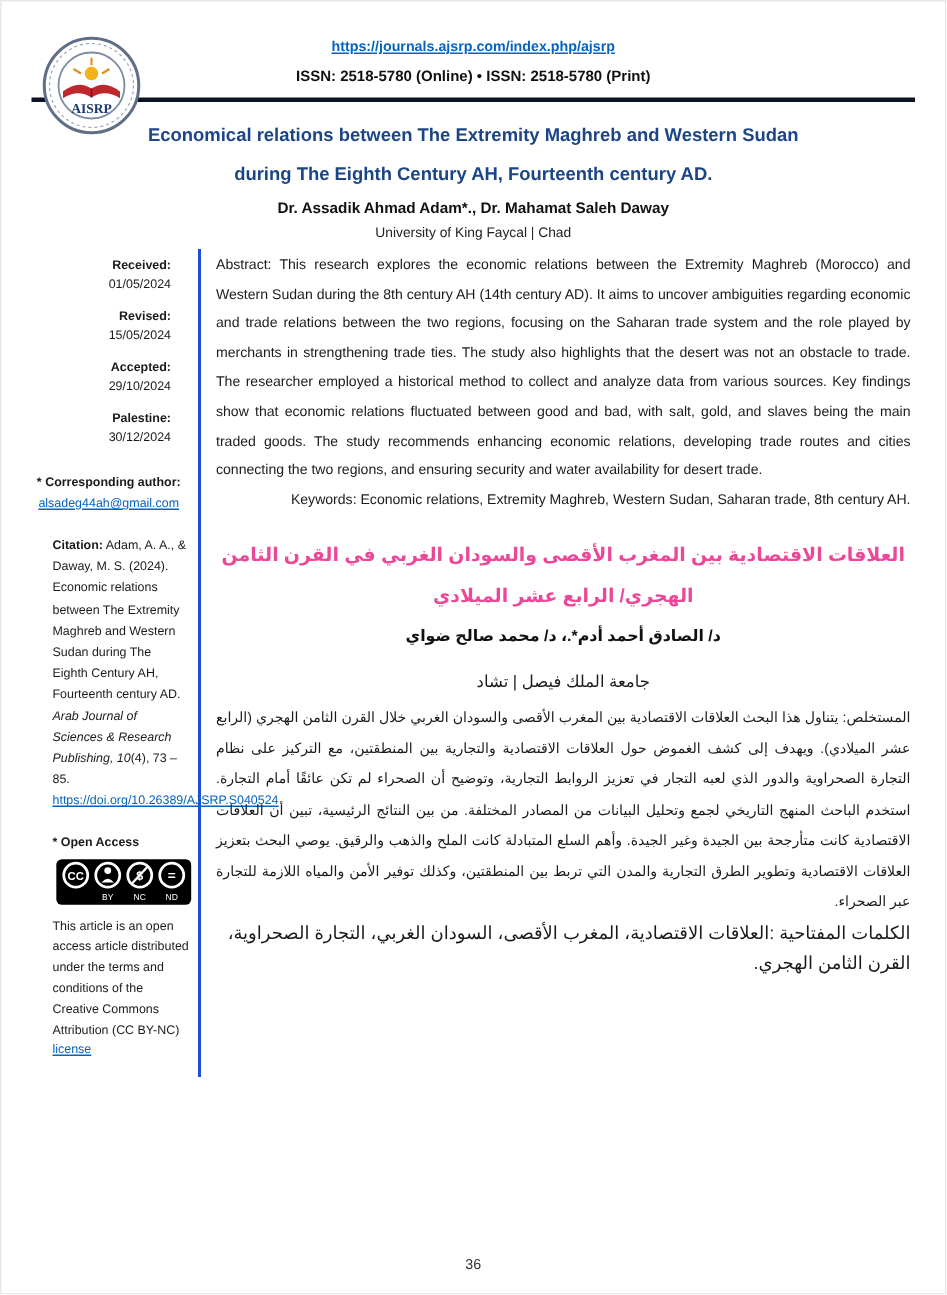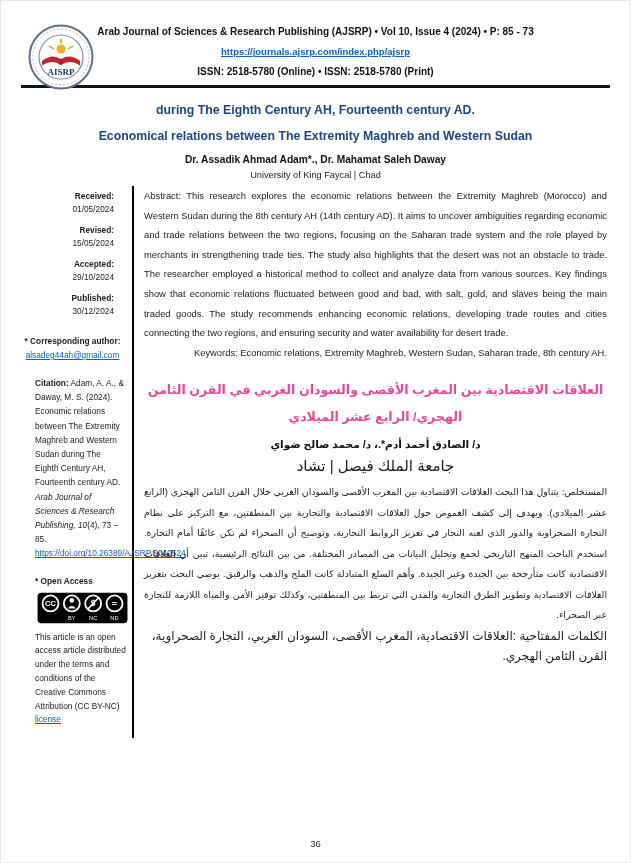--- a/index.html
+++ b/index.html
@@ -19,21 +19,21 @@
   .header-issn { font-size:10px; font-weight:bold; color:#111; }
   .header-rule { margin:8px 0 0 0; height:3px; background:#0c1424; }
   
   .title-block { text-align:center; padding:9px 40px 0 40px; }
   .title-line { font-size:12.3px; font-weight:bold; color:#1c4587; line-height:26px; }
   .authors { font-size:10.2px; font-weight:bold; color:#111; margin-top:5px; }
   .affiliation { font-size:9.2px; color:#222; margin-top:5px; }
   
   .columns { display:flex; margin:6px 20px 0 20px; }
   .aside {
-    width:113px; flex:0 0 113px; border-right:2px solid #000000; height:552px;
+    width:113px; flex:0 0 113px; border-right:2px solid #1d4ed8; height:552px;
     padding:4px 6px 0 0; font-size:8.3px; color:#1a1a1a;
   }
   .dates { text-align:right; padding-right:12px; }
   .date-entry { margin-bottom:8px; line-height:13px; }
   .date-label { font-weight:bold; }
   .corr { text-align:center; padding-right:2px; margin-top:16px; line-height:14px; }
   .corr-label { font-weight:bold; }
   .aside-block { margin-top:14px; padding-left:14px; line-height:14.2px; }
   .citation-label { font-weight:bold; }
   .citation-journal { font-style:italic; }
@@ -42,21 +42,21 @@
   .license-p { margin-top:5px; padding-left:14px; line-height:13.8px; }
   
   .main { flex:1 1 auto; padding:0 3px 0 10px; }
   .abstract { font-size:9.4px; line-height:19.6px; text-align:justify; }
   .b { font-weight:normal; }
   .keywords { font-size:9.4px; line-height:19.6px; text-align:right; }
   .title-ar { direction:rtl; text-align:center; font-size:12.6px; font-weight:bold;
     color:#ec4899; line-height:27px; margin-top:15px; }
   .authors-ar { direction:rtl; text-align:center; font-size:10.6px; font-weight:bold;
     color:#111; margin-top:7px; }
-  .affiliation-ar { direction:rtl; text-align:center; font-size:15px; margin-top:7px; }
+  .affiliation-ar { direction:rtl; text-align:center; font-size:11px; margin-top:18px; }
   .abstract-ar { direction:rtl; text-align:justify; font-size:9.4px; line-height:20.5px;
     margin-top:7px; }
   .keywords-ar { direction:rtl; text-align:right; font-size:12px; line-height:20.5px; }
   
   .footer { position:absolute; bottom:13px; left:0; width:100%; text-align:center;
     font-size:9.5px; color:#333; }
 </style>
 </head>
 <body>
 
@@ -69,30 +69,29 @@
         <circle cx="33" cy="33" r="28" fill="#fff" stroke="#9aa6b8" stroke-width="0.8" stroke-dasharray="2,2"></circle>
         <circle cx="33" cy="33" r="22" fill="#fff" stroke="#7e8ba0" stroke-width="1.2"></circle>
         <circle cx="33" cy="25" r="4.5" fill="#f2b21c"></circle>
         <path d="M26 25 l-5 -3 M33 19.5 l0 -5 M40 25 l5 -3" stroke="#e2901c" stroke-width="1.4"></path>
         <path d="M14 37 Q24 29 33 35 Q42 29 52 37 L52 41.5 Q42 35 33 41 Q24 35 14 41.5 Z" fill="#c0272d"></path>
         <path d="M33 35 L33 41" stroke="#7a1418" stroke-width="1"></path>
         <text x="33" y="51" text-anchor="middle" font-family="Liberation Serif, serif" font-size="9" font-weight="bold" fill="#1c3a6b">AISRP</text>
       </svg>
     </div>
     <div class="header-text">
-      <div class="header-line1">Arab Journal of Sciences &amp; Research Publishing (AJSRP) • Vol 10, Issue 4 (2024) • P: 85 - 73</div>
       <div class="header-url"><a class="link">https://journals.ajsrp.com/index.php/ajsrp</a></div>
       <div class="header-issn">ISSN: 2518-5780 (Online) • ISSN: 2518-5780 (Print)</div>
     </div>
     <div class="header-rule"></div>
   </div>
 
   <div class="title-block">
+    <div class="title-line">Economical relations between The Extremity Maghreb and Western Sudan</div>
     <div class="title-line">during The Eighth Century AH, Fourteenth century AD.</div>
-    <div class="title-line">Economical relations between The Extremity Maghreb and Western Sudan</div>
     <div class="authors">Dr. Assadik Ahmad Adam*., Dr. Mahamat Saleh Daway</div>
     <div class="affiliation">University of King Faycal | Chad</div>
   </div>
 
   <div class="columns">
 
     <div class="aside">
       <div class="dates">
         <div class="date-entry">
           <div class="date-label">Received:</div>
@@ -100,21 +99,21 @@
         </div>
         <div class="date-entry">
           <div class="date-label">Revised:</div>
           <div>15/05/2024</div>
         </div>
         <div class="date-entry">
           <div class="date-label">Accepted:</div>
           <div>29/10/2024</div>
         </div>
         <div class="date-entry">
-          <div class="date-label">Published:</div>
+          <div class="date-label">Palestine:</div>
           <div>30/12/2024</div>
         </div>
       </div>
 
       <div class="corr">
         <div class="corr-label">* Corresponding author:</div>
         <a class="link">alsadeg44ah@gmail.com</a>
       </div>
 
       <div class="aside-block">

